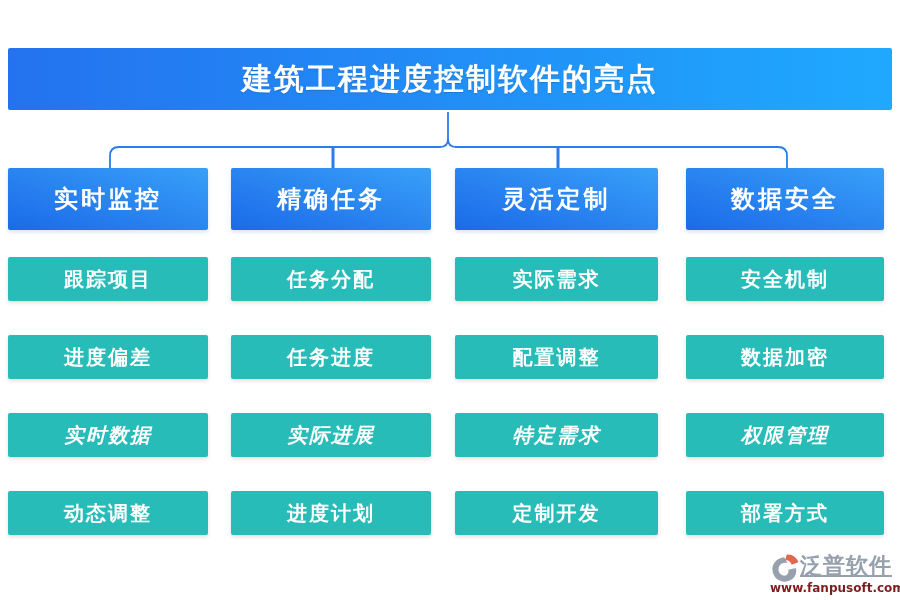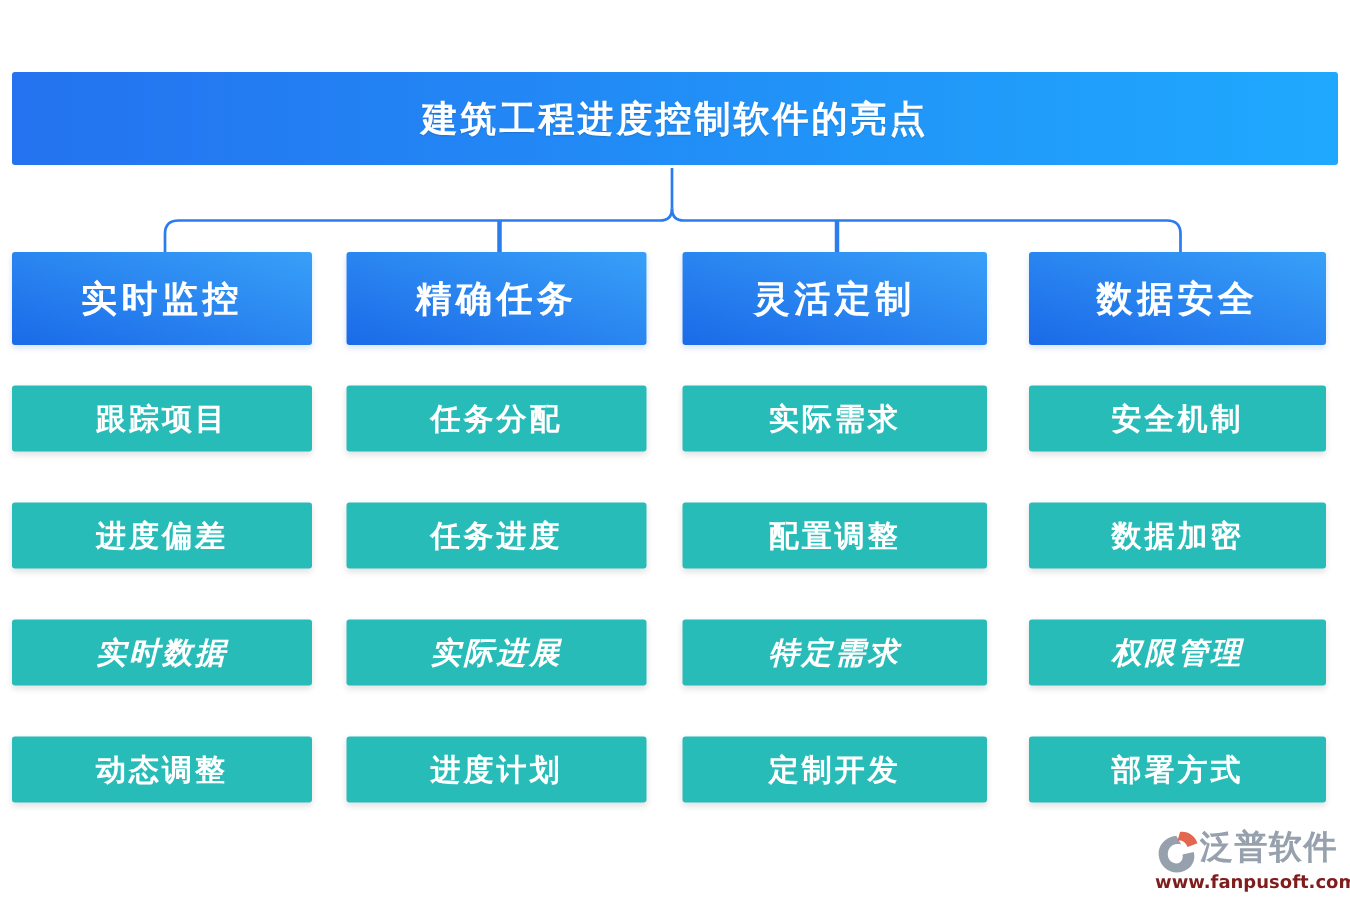--- a/index.html
+++ b/index.html
@@ -24,21 +24,21 @@
     width: 884px;
     height: 62px;
     background: linear-gradient(to right, #2472ef, #1fa9fe);
     border-radius: 2px;
     display: flex;
     align-items: center;
     justify-content: center;
   }
   .banner .title-text {
     color: #ffffff;
-    font-size: 24px;
+    font-size: 30px;
     font-weight: bold;
     letter-spacing: 2px;
     text-shadow: 0 1px 1px rgba(0,0,0,0.15);
     white-space: nowrap;
   }
 
   
   .connector-svg {
     position: absolute;
     left: 0;
@@ -120,20 +120,21 @@
     position: absolute;
     left: 30px;
     top: 0;
     width: 94px;
     color: #97a1ad;
     font-size: 22px;
     font-weight: bold;
     letter-spacing: 1px;
     white-space: nowrap;
     line-height: 30px;
+    text-decoration: underline;
   }
   .logo-site {
     position: absolute;
     left: 0;
     top: 31px;
     width: 124px;
     color: #7f1d1d;
     font-size: 12px;
     font-weight: bold;
     font-family: "DejaVu Sans", "Liberation Sans", sans-serif;

